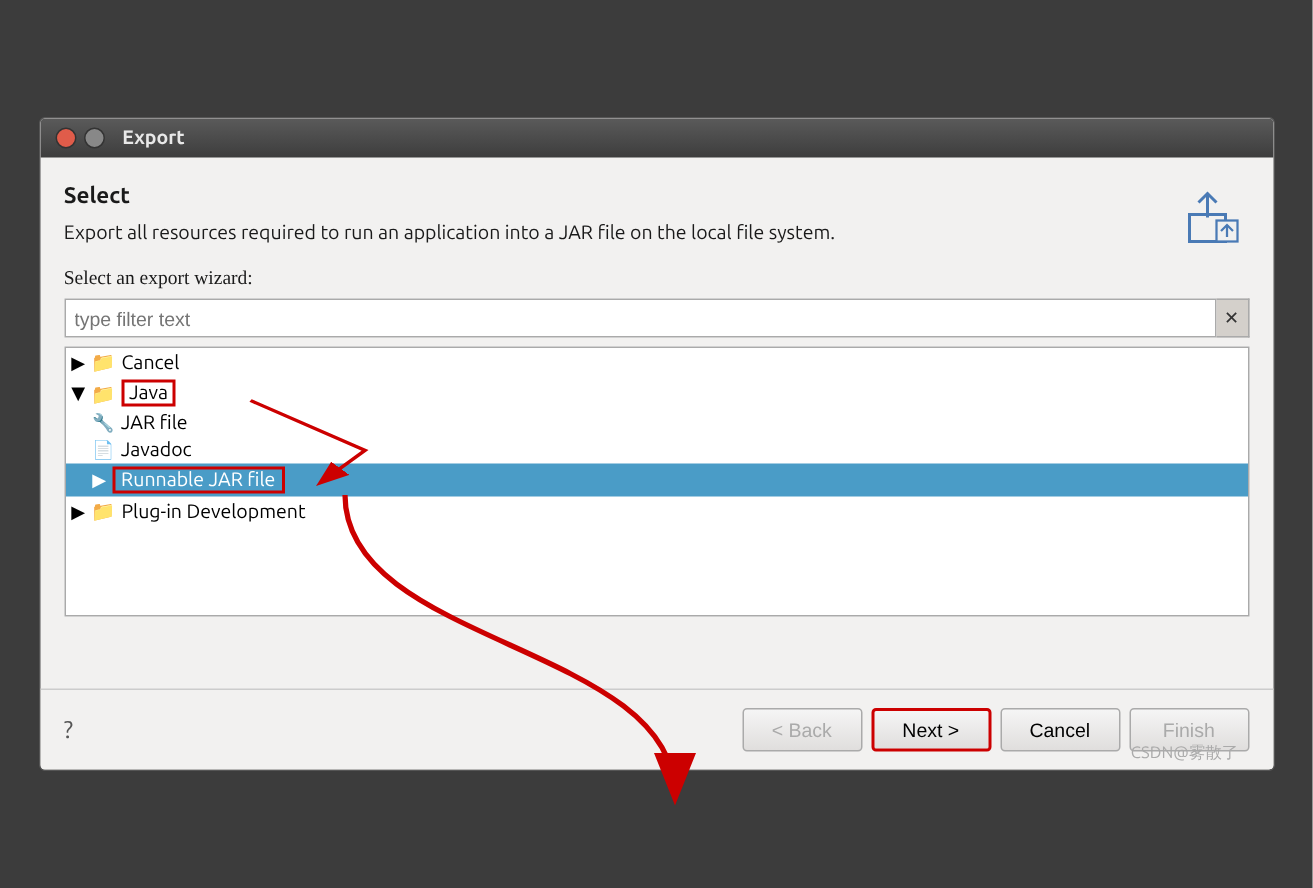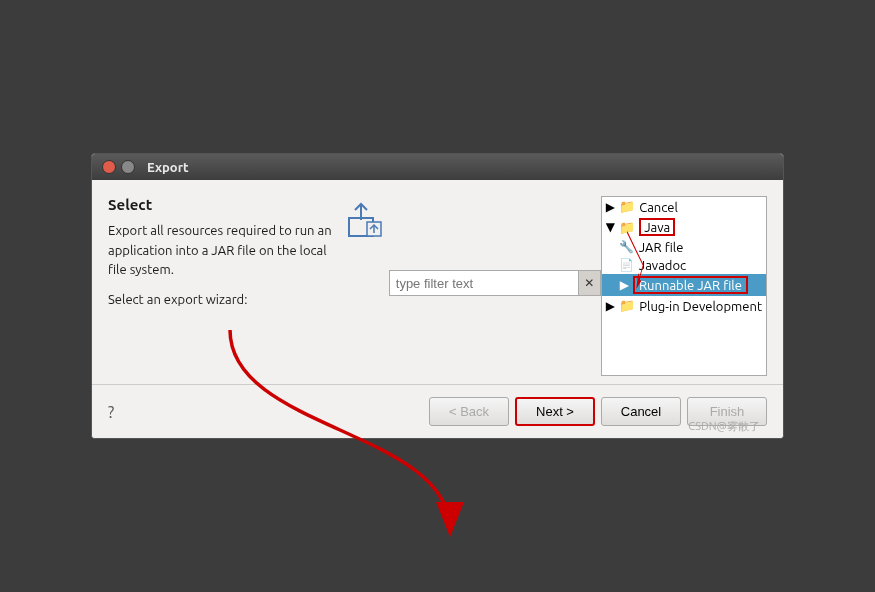--- a/index.html
+++ b/index.html
@@ -7,21 +7,21 @@
       background: #3c3c3c;
       display: flex;
       justify-content: center;
       align-items: center;
       width: 875px;
       height: 592px;
       font-family: 'Ubuntu', 'DejaVu Sans', Arial, sans-serif;
       font-size: 13px;
     }
     .dialog {
-      width: 693px;
+      width: 824px;
       background: #f2f1f0;
       border: 1px solid #555;
       border-radius: 4px;
       overflow: hidden;
       display: flex;
       flex-direction: column;
     }
     .title-bar {
       background: linear-gradient(to bottom, #5a5a5a, #3d3d3d);
       display: flex;
@@ -45,39 +45,41 @@
     .title-bar-title {
       color: #e8e8e8;
       font-size: 13px;
       font-weight: bold;
       margin-left: 4px;
     }
     .dialog-content {
       padding: 16px 16px 0 16px;
       flex: 1;
       display: flex;
+      flex-direction: column;
     }
     .section-title {
       font-size: 15px;
       font-weight: bold;
       color: #1a1a1a;
       margin-bottom: 8px;
     }
     .header-area {
       position: relative;
     }
     .description {
       color: #1a1a1a;
       line-height: 1.5;
       margin-bottom: 12px;
       max-width: 780px;
     }
     .wizard-label {
       color: #1a1a1a;
       margin-bottom: 6px;
+      font-family: Liberation Serif, serif;
     }
     .filter-row {
       display: flex;
       align-items: center;
       margin-bottom: 6px;
     }
     .filter-input {
       flex: 1;
       border: 1px solid #aaa;
       background: #fff;

